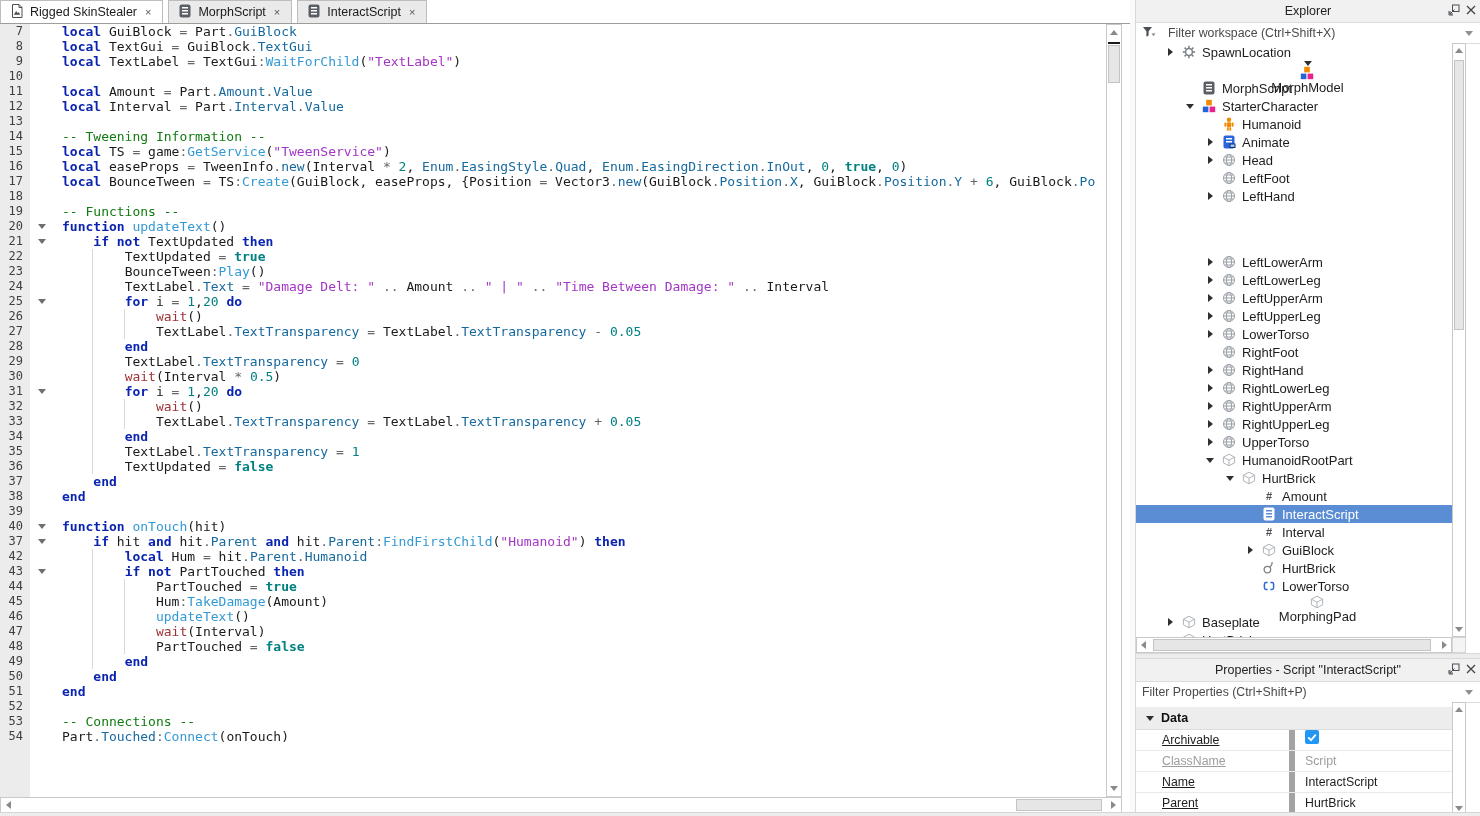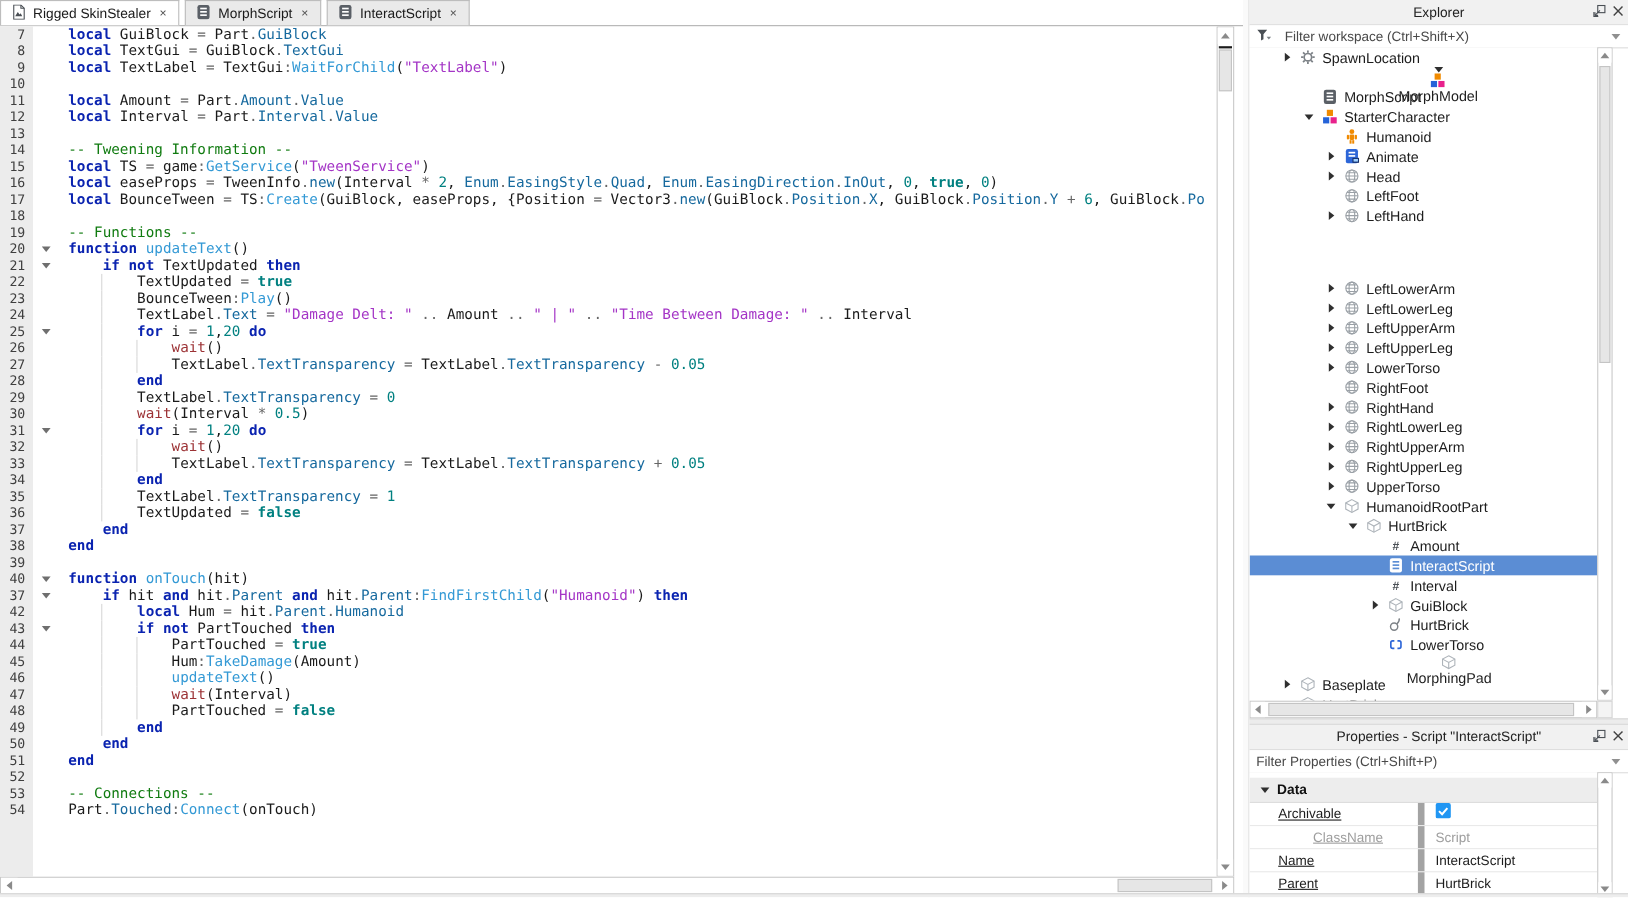--- a/index.html
+++ b/index.html
@@ -77,21 +77,21 @@
   
   .props{position:absolute;left:0;top:659px;width:344px;height:157px;}
   .props-body{position:absolute;left:0;top:43px;width:316px;height:114px;overflow:hidden;background:#fff;}
   .props-pad{height:5px;}
   .prop-section{height:23px;background:#ededed;border-bottom:1px solid #ddd;display:flex;align-items:center;
                 font-size:12.5px;font-weight:bold;color:#111;box-sizing:border-box;}
   .prop-section .arr-e{margin:0 7px 0 10px;}
   .prop-row{height:21px;display:flex;border-bottom:1px solid #e9e9e9;font-size:12.3px;box-sizing:border-box;}
   .prop-label{width:159px;padding-left:26px;line-height:20px;border-right:6px solid #a3a3a3;box-sizing:border-box;color:#1d1d1d;text-decoration:underline;}
   .prop-value{flex:1;padding-left:10px;line-height:20px;display:flex;align-items:center;color:#1d1d1d;}
-  .prop-row.ro .prop-label,.prop-row.ro .prop-value{color:#9e9e9e;text-align:center;}
+  .prop-row.ro .prop-label,.prop-row.ro .prop-value{color:#9e9e9e;}
   .props-vscroll{left:316px;top:43px;width:14px;height:114px;}
 </style>
 </head>
 <body>
 
 <div class="app">
   <div class="left">
     <div class="tabbar" id="tabbar">
         <div class="tab active">
           <span class="tab-icon"><svg xmlns="http://www.w3.org/2000/svg" width="14" height="14" viewBox="0 0 14 14">

